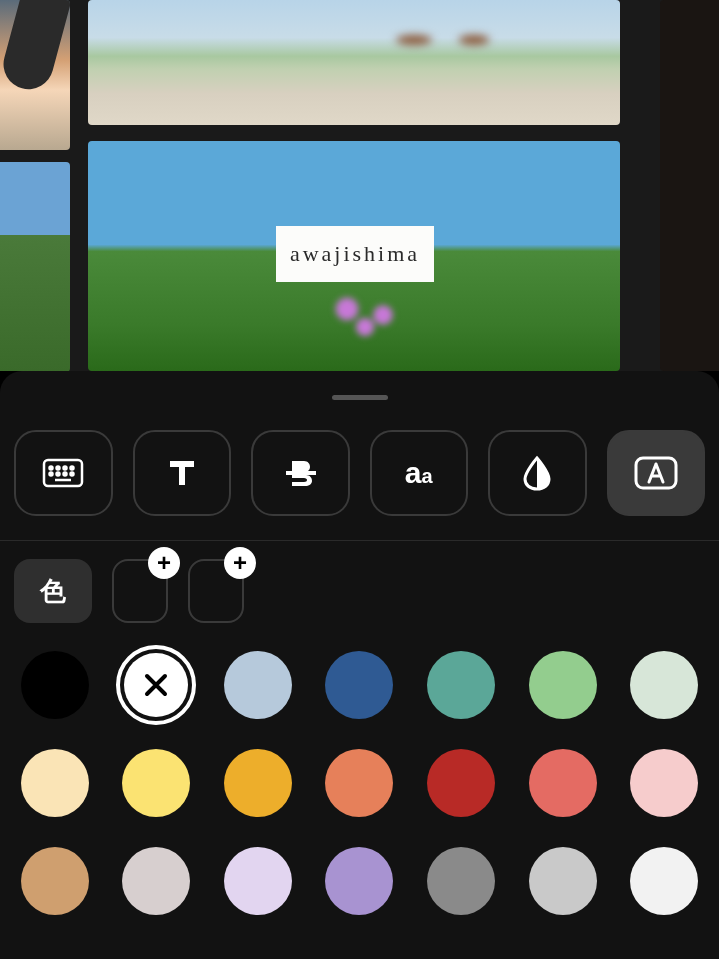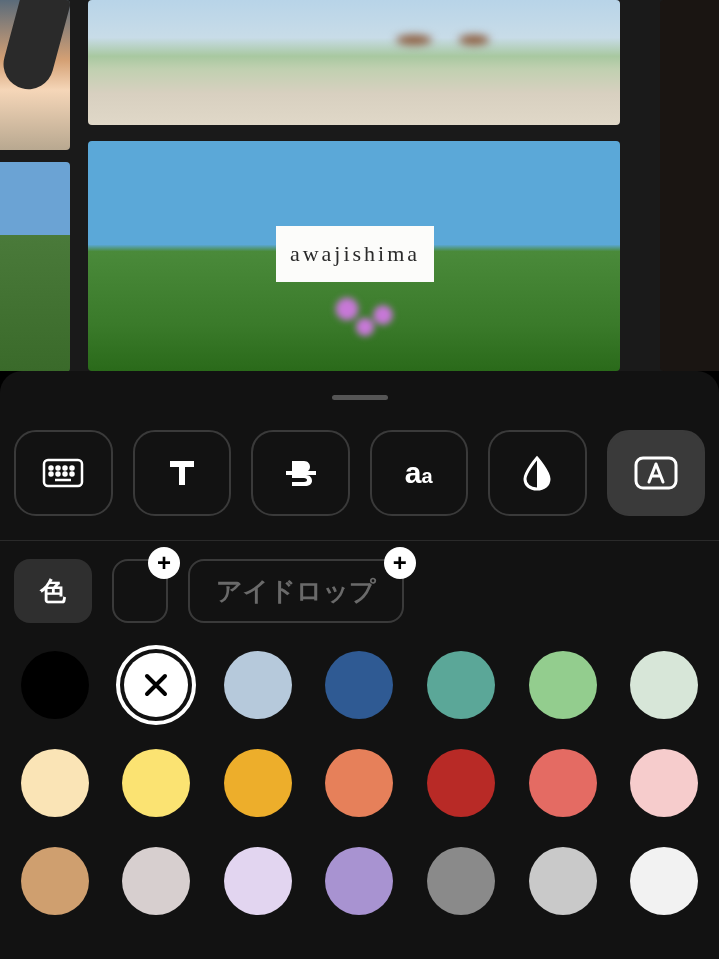--- a/index.html
+++ b/index.html
@@ -219,21 +219,20 @@
   <div class="divider"></div>
 
   <div class="tab-row">
     <div class="tab active">
       <span>色</span>
     </div>
     <div class="tab inactive">
       <span class="plus">+</span>
     </div>
     <div class="tab inactive">
-      <span>アイドロップ</span>
       <span class="plus">+</span>
     </div>
   </div>
 
   <div class="swatch-grid" id="swatch-grid">
       <div class="swatch" style="background: rgb(0, 0, 0);"></div>
       <div class="swatch selected">
         <div class="inner">
           <svg width="34" height="34" viewBox="0 0 34 34">
             <path d="M8 8 L26 26 M26 8 L8 26" stroke="#000" stroke-width="4" stroke-linecap="round"></path>

